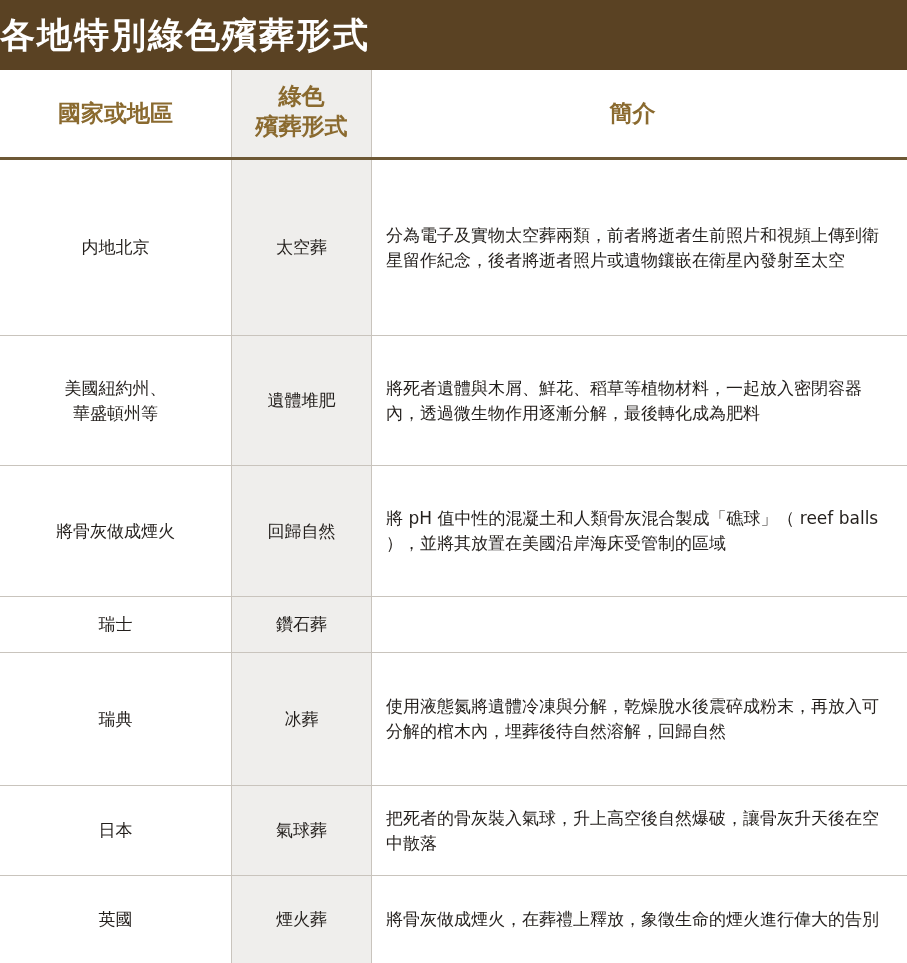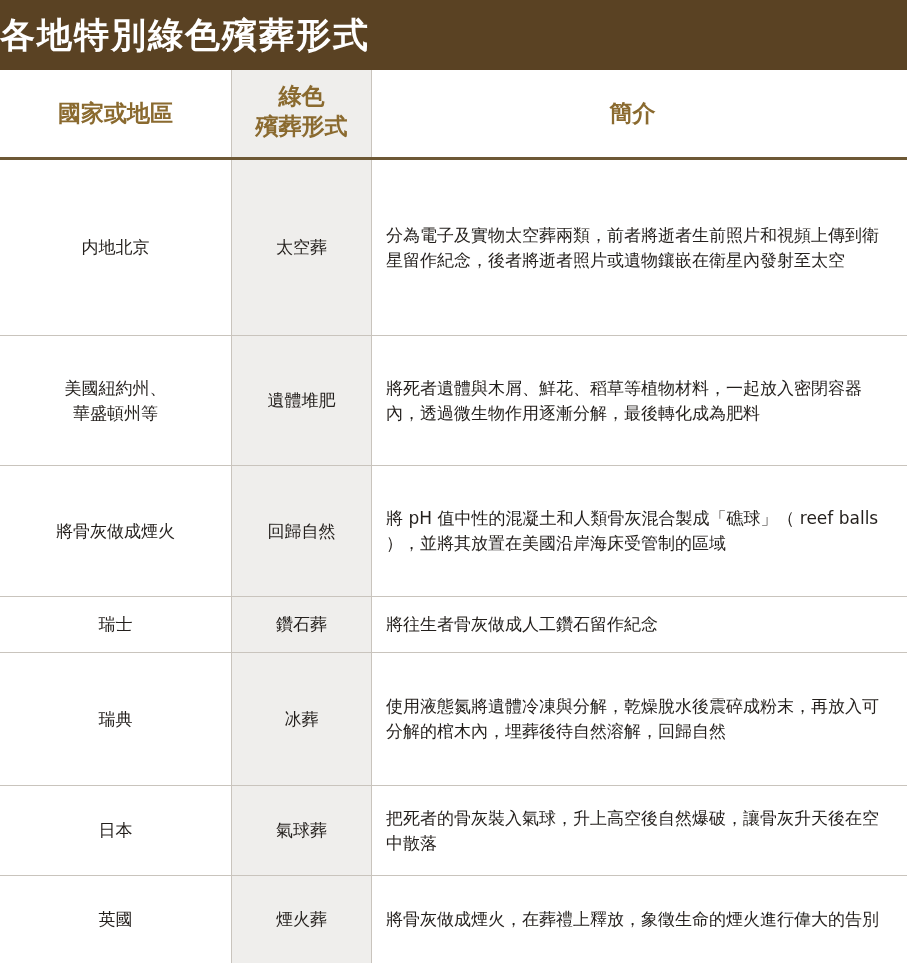--- a/index.html
+++ b/index.html
@@ -155,21 +155,20 @@
 
     <div class="row r2">
       <div class="cell col-country nowrap-label">將骨灰做成煙火</div>
       <div class="cell col-form">回歸自然</div>
       <div class="cell col-desc">將 pH 值中性的混凝土和人類骨灰混合製成「礁球」（ reef balls ），並將其放置在美國沿岸海床受管制的區域</div>
     </div>
 
     <div class="row r3">
       <div class="cell col-country nowrap-label">瑞士</div>
       <div class="cell col-form">鑽石葬</div>
-      <div class="cell col-desc">將往生者骨灰做成人工鑽石留作紀念</div>
     </div>
 
     <div class="row r4">
       <div class="cell col-country nowrap-label">瑞典</div>
       <div class="cell col-form">冰葬</div>
       <div class="cell col-desc">使用液態氮將遺體冷凍與分解，乾燥脫水後震碎成粉末，再放入可分解的棺木內，埋葬後待自然溶解，回歸自然</div>
     </div>
 
     <div class="row r5">
       <div class="cell col-country nowrap-label">日本</div>

